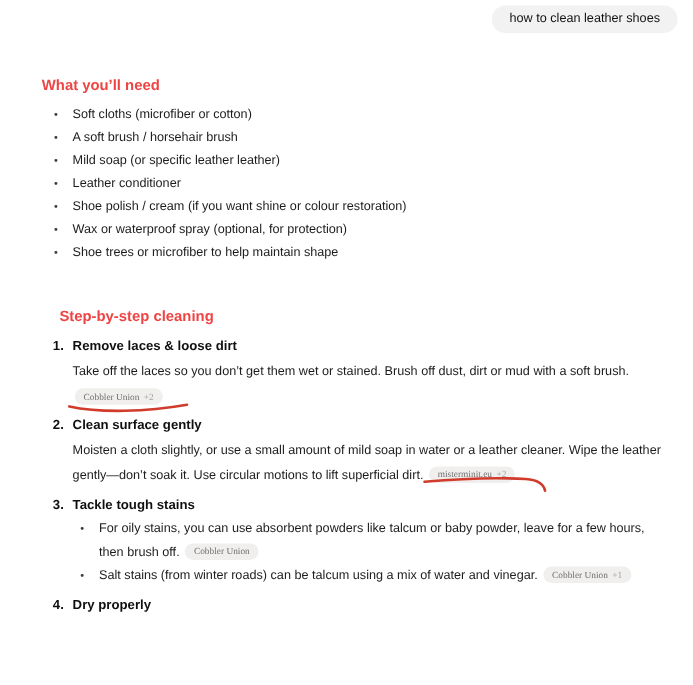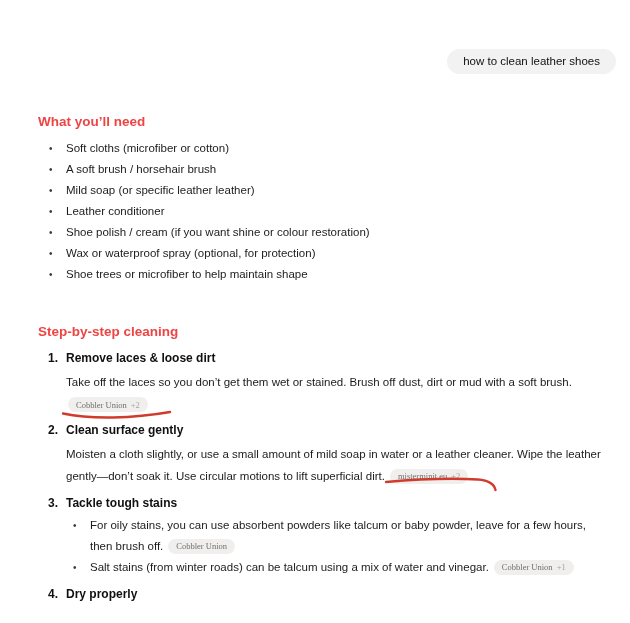--- a/index.html
+++ b/index.html
@@ -1,31 +1,31 @@
 <!DOCTYPE html>
 <html><head>
 <meta charset="utf-8">
 <style>
   html,body{margin:0;padding:0;background:#ffffff;}
   .canvas{
     position:relative;width:630px;height:623px;overflow:hidden;background:#ffffff;
     font-family:"Liberation Sans",sans-serif;color:#1c1c1c;
   }
   
-  .user-row{display:flex;justify-content:flex-end;padding:21px 14px 0 0;margin-top:28px;}
+  .user-row{display:flex;justify-content:flex-end;padding:5px 14px 0 0;}
   .user-bubble{
     background:#f2f2f2;border-radius:15px;padding:5px 16px;
     font-size:11.5px;line-height:15px;color:#111;
   }
   
   .assistant{padding:0 22px 0 38px;margin-top:34px;font-size:11.5px;}
   .para{margin:0;line-height:22.5px;}
   h3{font-size:13.5px;line-height:21px;font-weight:700;color:#ef4444;margin:0;}
   .h-need{margin:37px 0 6px 0;}
-  .h-steps{margin:36px 0 5px 0;}
+  .h-steps{margin:36px 0 5px 16px;}
   
   ul.need{list-style:none;margin:0;padding:0;}
   ul.need li{position:relative;padding-left:28px;line-height:21px;}
   .dot{position:absolute;left:11px;top:0;font-size:10px;color:#3a3a3a;}
   
   .step-head{display:flex;margin-top:6px;padding-left:10px;line-height:21px;
     font-weight:700;font-size:12px;color:#101010;}
   .num{flex:none;width:18px;}
   .step-body{margin:2px 0 0 28px;line-height:22px;}
   .oneline{white-space:nowrap;}

